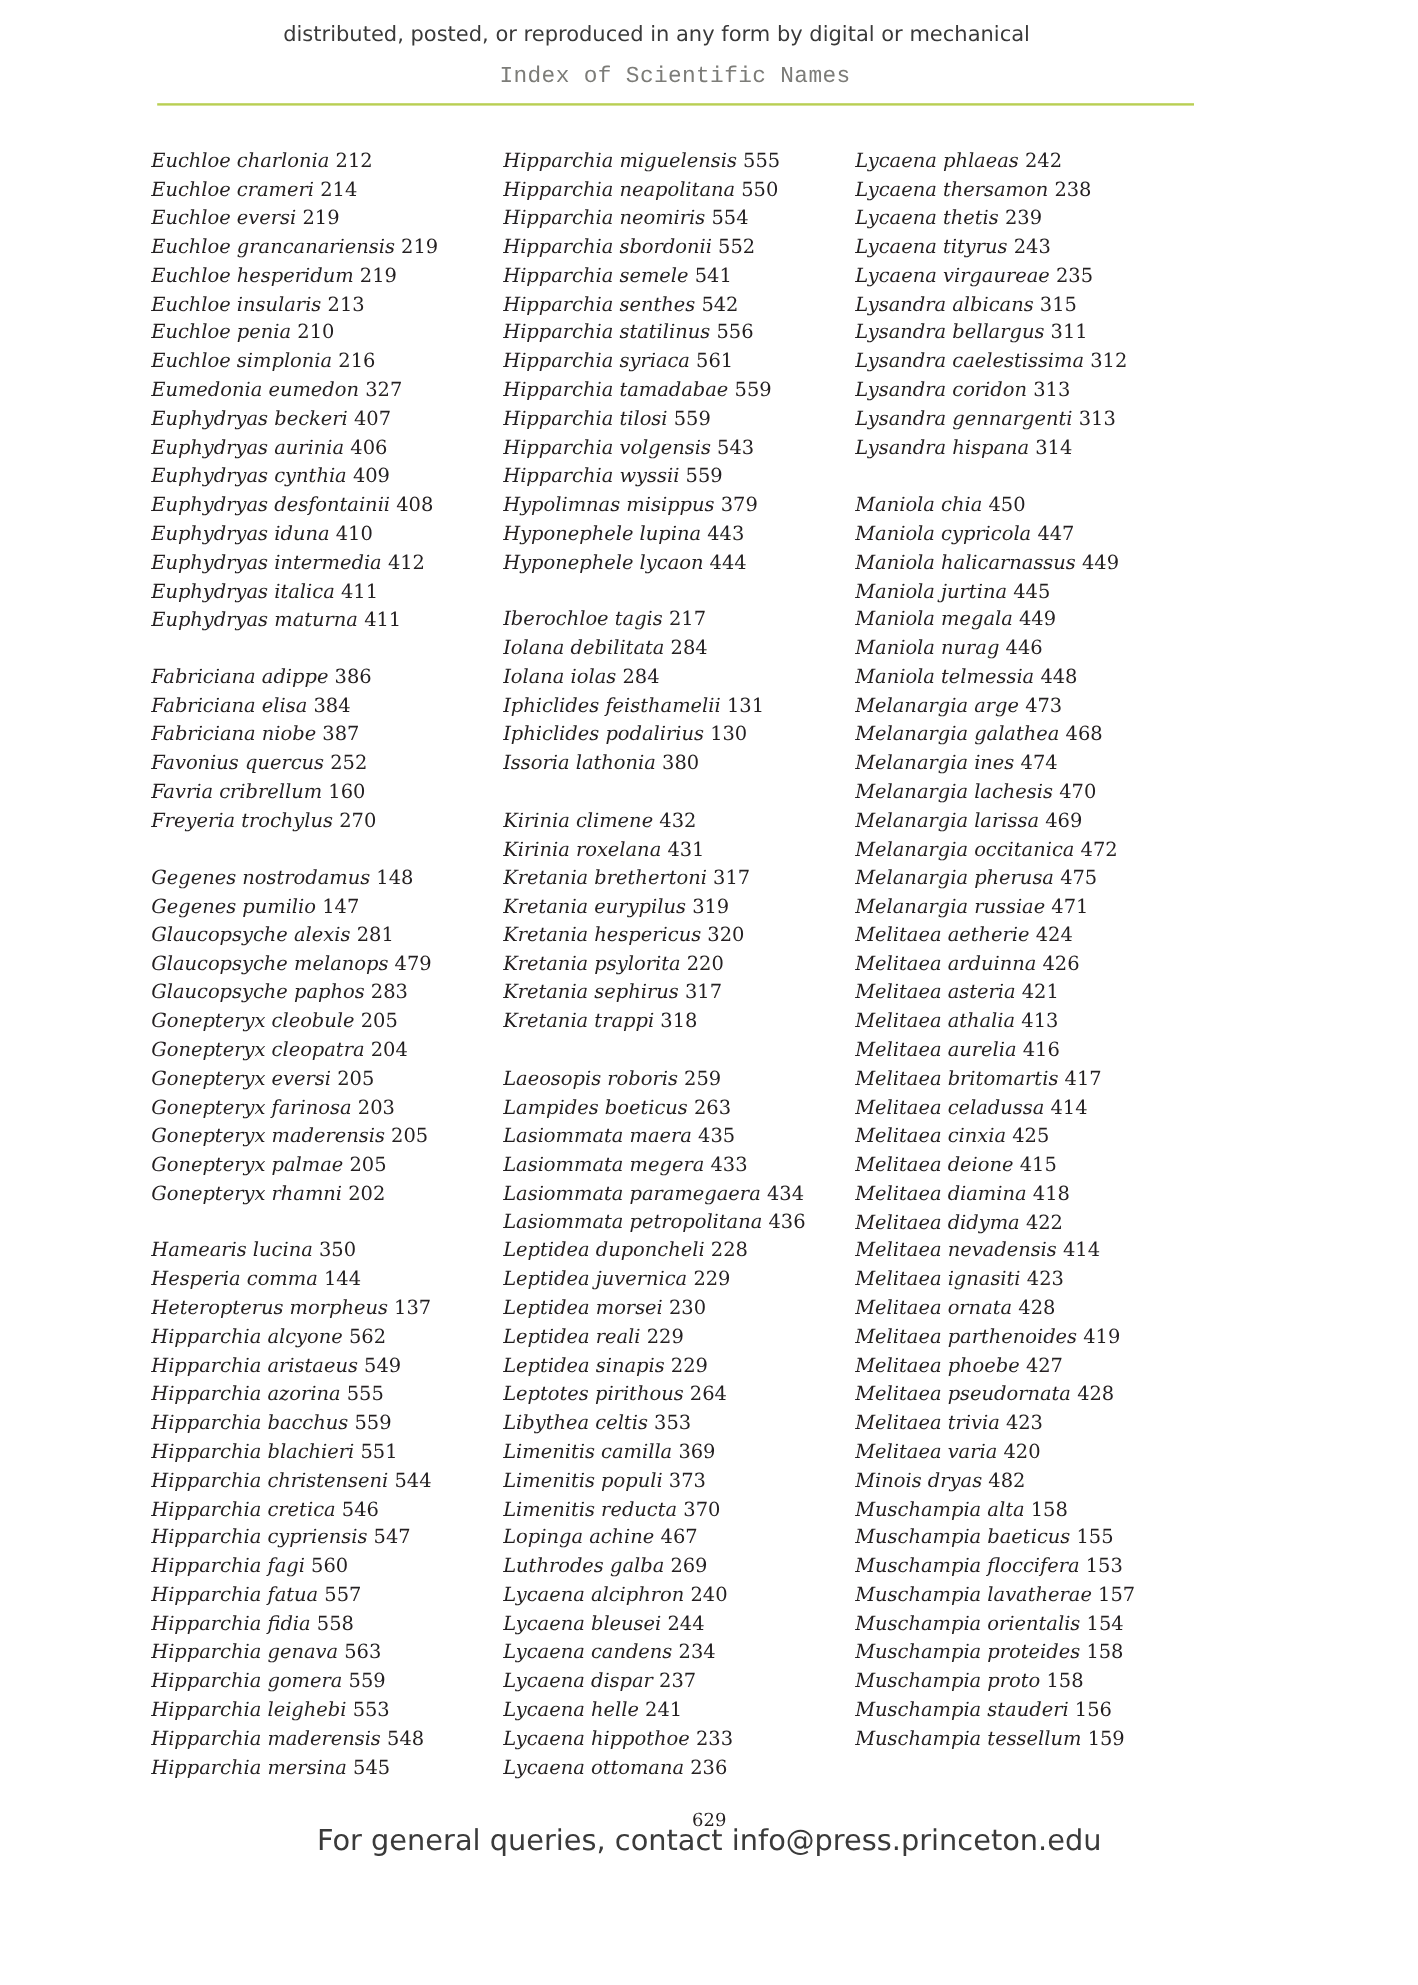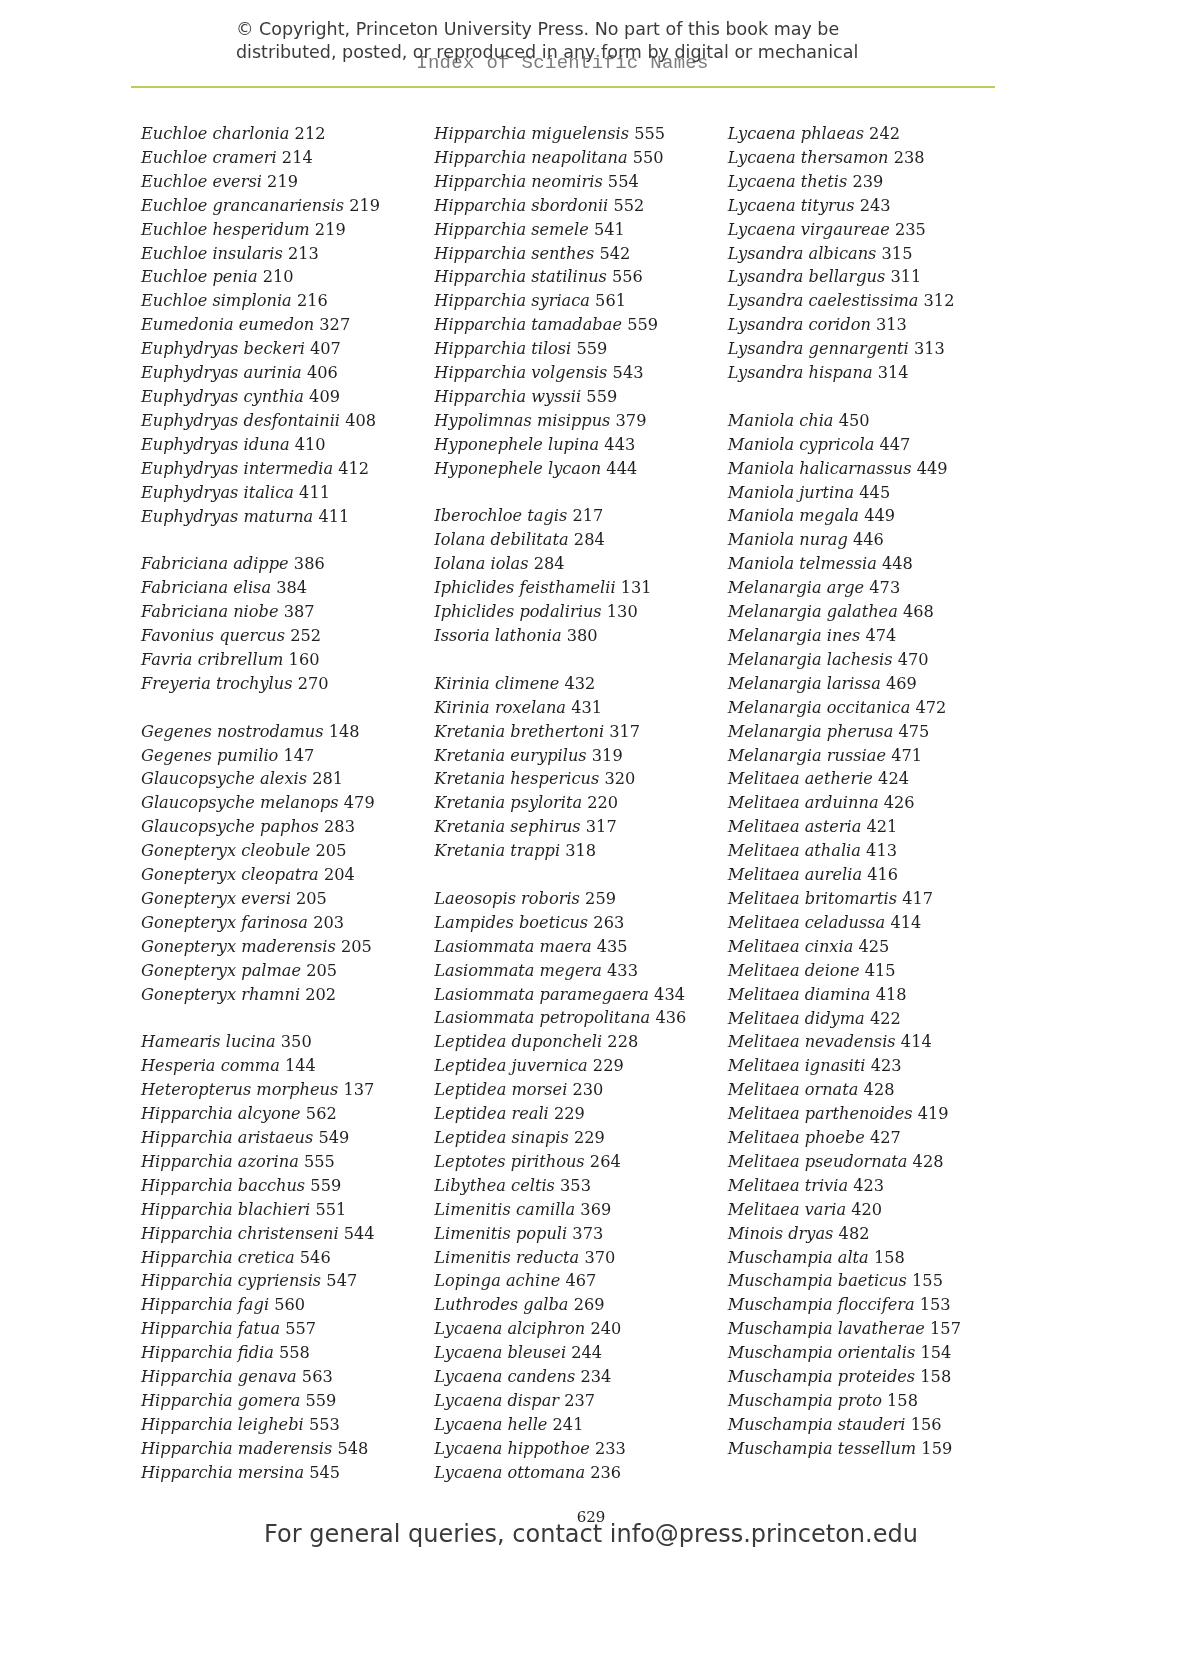--- a/index.html
+++ b/index.html
@@ -57,21 +57,20 @@
     z-index: 2;
   }
   
   .cols {
     position: absolute;
     left: 126px;
     top: 122px;
     width: 880px;
     display: flex;
     gap: 0px;
-    margin-left: 15px;
   }
   .col {
     width: 300px;
     padding-right: 0px;
   }
   .col.c2 { margin-left: 0px; }
   .entry {
     font-family: "DejaVu Serif", serif;
     font-size: 16.2px;
     line-height: 23.9px;
@@ -108,21 +107,20 @@
     font-size: 24px;
     color: #3a3a3a;
   }
 </style>
 </head>
 <body>
 
 <div class="page">
 
   <div class="copyright">
-    <div>© Copyright, Princeton University Press. No part of this book may be</div>
     <div>distributed, posted, or reproduced in any form by digital or mechanical</div>
   </div>
 
   <div class="runhead">Index of Scientific Names</div>
   <div class="rule"></div>
 
   <div class="cols" id="columns">
       <div class="col c1">
         <div class="entry"><span class="nm">Euchloe charlonia</span> <span class="pg">212</span></div>
         <div class="entry"><span class="nm">Euchloe crameri</span> <span class="pg">214</span></div>

